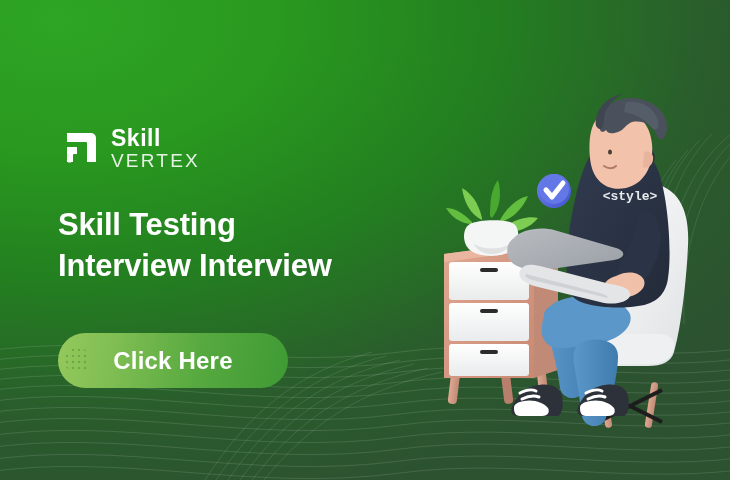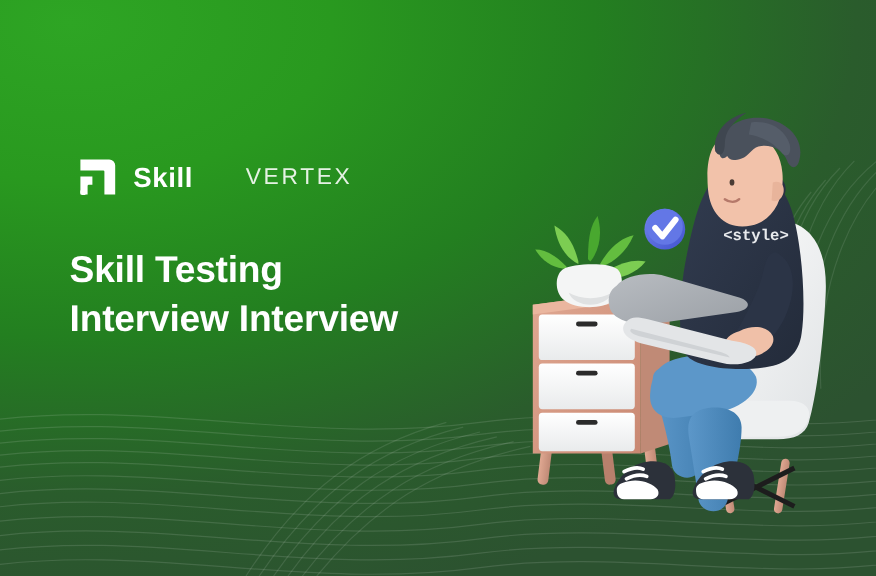--- a/index.html
+++ b/index.html
@@ -43,25 +43,24 @@
   }
   .logo-mark {
     width: 44px;
     height: 44px;
     flex: 0 0 44px;
     position: relative;
   }
   .logo-mark svg { display:block; }
   .logo-word {
     display: flex;
-    flex-direction: row;
+    flex-direction: column;
     justify-content: center;
     line-height: 1;
     padding-top: 2px;
-    gap: 44px;
   }
   .logo-skill {
     color: #ffffff;
     font-weight: bold;
     font-size: 23px;
     letter-spacing: 0.5px;
   }
   .logo-vertex {
     color: rgba(255,255,255,0.88);
     font-weight: normal;
@@ -187,20 +186,21 @@
         <span class="logo-skill">Skill</span>
         <span class="logo-vertex">VERTEX</span>
       </span>
     </div>
 
     <h1 class="headline">
       <span class="headline-line">Skill Testing</span>
       <span class="headline-line">Interview Interview</span>
     </h1>
 
+    <button class="cta">Click Here</button>
   </div>
 
   <div class="illustration">
     <svg width="320" height="340" viewBox="0 0 320 340" aria-hidden="true">
       <defs>
         <linearGradient id="gCabFrame" x1="0" y1="0" x2="1" y2="1">
           <stop offset="0" stop-color="#e0a892"></stop>
             <stop offset="1" stop-color="#c98872"></stop>
         </linearGradient>
         <linearGradient id="gDrawer" x1="0" y1="0" x2="0" y2="1">

